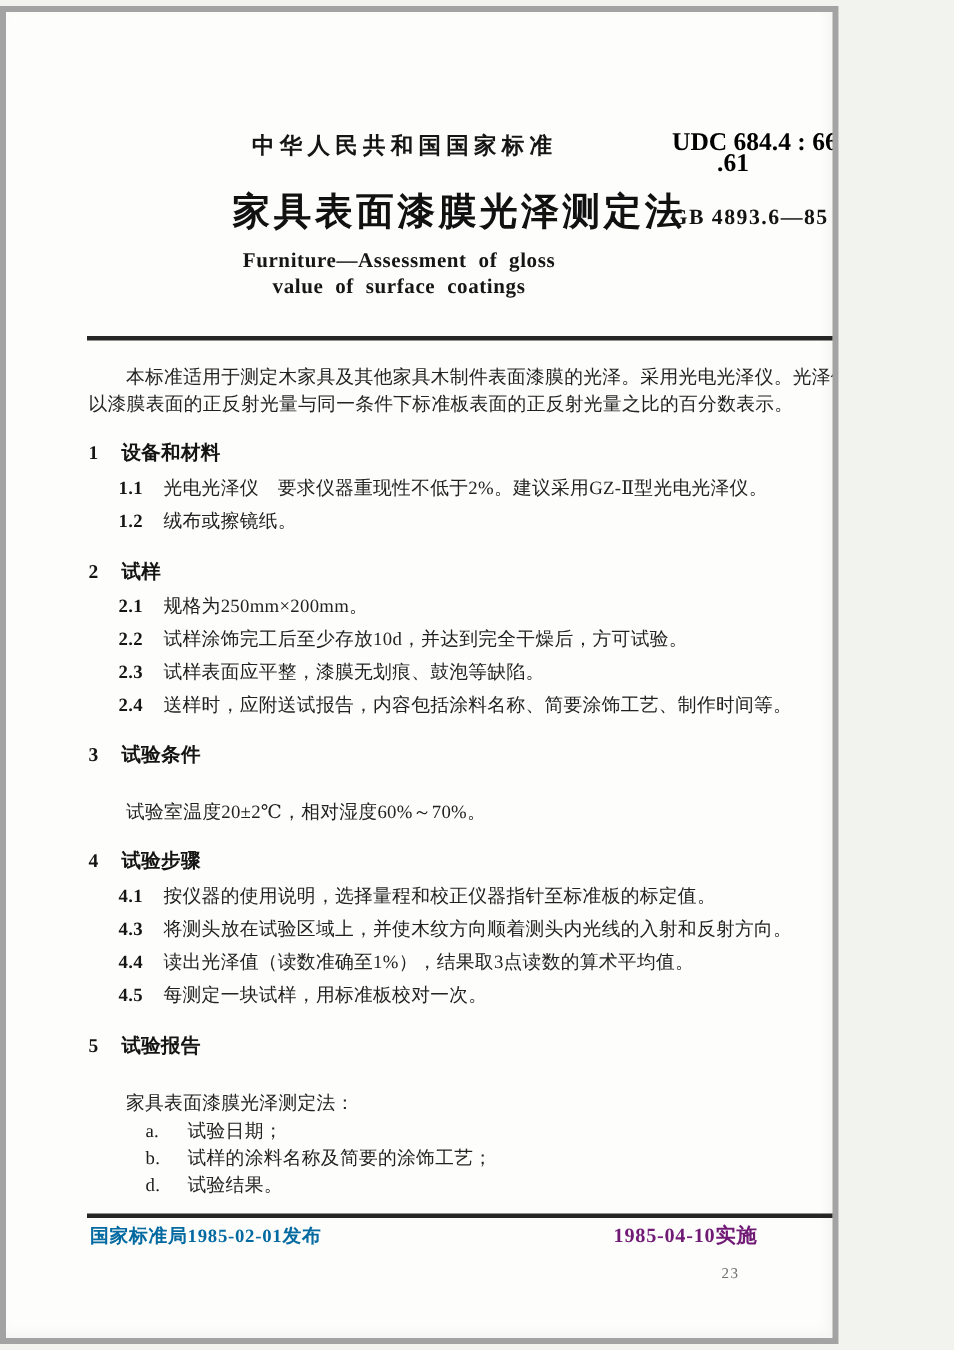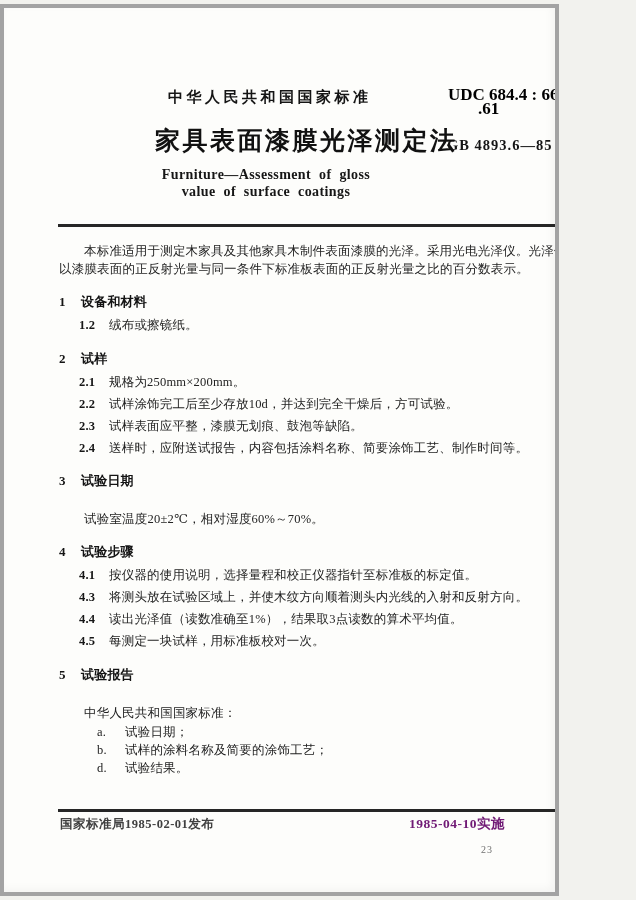--- a/index.html
+++ b/index.html
@@ -61,21 +61,21 @@
   .sec-h { font-weight:700; font-size:13px; color:#141414; margin-bottom:6px; }
   .sec-no { display:inline-block; width:22px; }
   .item { margin-top:4.5px; line-height:17.5px; padding-left:20px; }
   .item-no { font-weight:700; display:inline-block; min-width:30px; color:#161616; }
   .sec-body { text-indent:2em; margin-top:20px; }
   .abc { margin-top:3px; padding-left:38px; line-height:15px; }
   .abc-no { display:inline-block; min-width:28px; color:#1b1b1b; }
   
   .footer-issued {
     position:absolute; left:56px; top:808px;
-    font-size:12.5px; font-weight:700; letter-spacing:0.5px; color:#404040;
+    font-size:12.5px; font-weight:700; letter-spacing:0.5px; color:#0369a1;
   }
   .footer-impl {
     position:absolute; right:50px; top:807px;
     font-size:13.5px; font-weight:700; letter-spacing:0.5px; color:#701a75;
   }
   .page-num {
     position:absolute; right:62px; top:836px;
     font-size:10px; color:#6f6f6f; letter-spacing:1px;
   }
 </style>
@@ -104,20 +104,23 @@
 
   <div class="content">
 
     <p class="intro">本标准适用于测定木家具及其他家具木制件表面漆膜的光泽。采用光电光泽仪。光泽值是以漆膜表面的正反射光量与同一条件下标准板表面的正反射光量之比的百分数表示。</p>
 
     <div class="section">
       <div class="sec-h">
         <span class="sec-no">1</span><span>设备和材料</span>
       </div>
       <div class="item">
+        <span class="item-no">1.1</span><span>光电光泽仪　要求仪器重现性不低于2%。建议采用GZ-Ⅱ型光电光泽仪。</span>
+      </div>
+      <div class="item">
         <span class="item-no">1.2</span><span>绒布或擦镜纸。</span>
       </div>
     </div>
 
     <div class="section">
       <div class="sec-h">
         <span class="sec-no">2</span><span>试样</span>
       </div>
       <div class="item">
         <span class="item-no">2.1</span><span>规格为250mm×200mm。</span>
@@ -128,21 +131,21 @@
       <div class="item">
         <span class="item-no">2.3</span><span>试样表面应平整，漆膜无划痕、鼓泡等缺陷。</span>
       </div>
       <div class="item">
         <span class="item-no">2.4</span><span>送样时，应附送试报告，内容包括涂料名称、简要涂饰工艺、制作时间等。</span>
       </div>
     </div>
 
     <div class="section">
       <div class="sec-h">
-        <span class="sec-no">3</span><span>试验日期</span>
+        <span class="sec-no">3</span><span>试验条件</span>
       </div>
       <p class="sec-body">试验室温度20±2℃，相对湿度60%～70%。</p>
     </div>
 
     <div class="section">
       <div class="sec-h">
         <span class="sec-no">4</span><span>试验步骤</span>
       </div>
       <div class="item">
         <span class="item-no">4.1</span><span>按仪器的使用说明，选择量程和校正仪器指针至标准板的标定值。</span>
@@ -155,21 +158,21 @@
       </div>
       <div class="item">
         <span class="item-no">4.5</span><span>每测定一块试样，用标准板校对一次。</span>
       </div>
     </div>
 
     <div class="section">
       <div class="sec-h">
         <span class="sec-no">5</span><span>试验报告</span>
       </div>
-      <p class="sec-body">中华人民共和国国家标准：</p>
+      <p class="sec-body">家具表面漆膜光泽测定法：</p>
       <div class="abc">
         <span class="abc-no">a.</span><span>试验日期；</span>
       </div>
       <div class="abc">
         <span class="abc-no">b.</span><span>试样的涂料名称及简要的涂饰工艺；</span>
       </div>
       <div class="abc">
         <span class="abc-no">d.</span><span>试验结果。</span>
       </div>
     </div>

